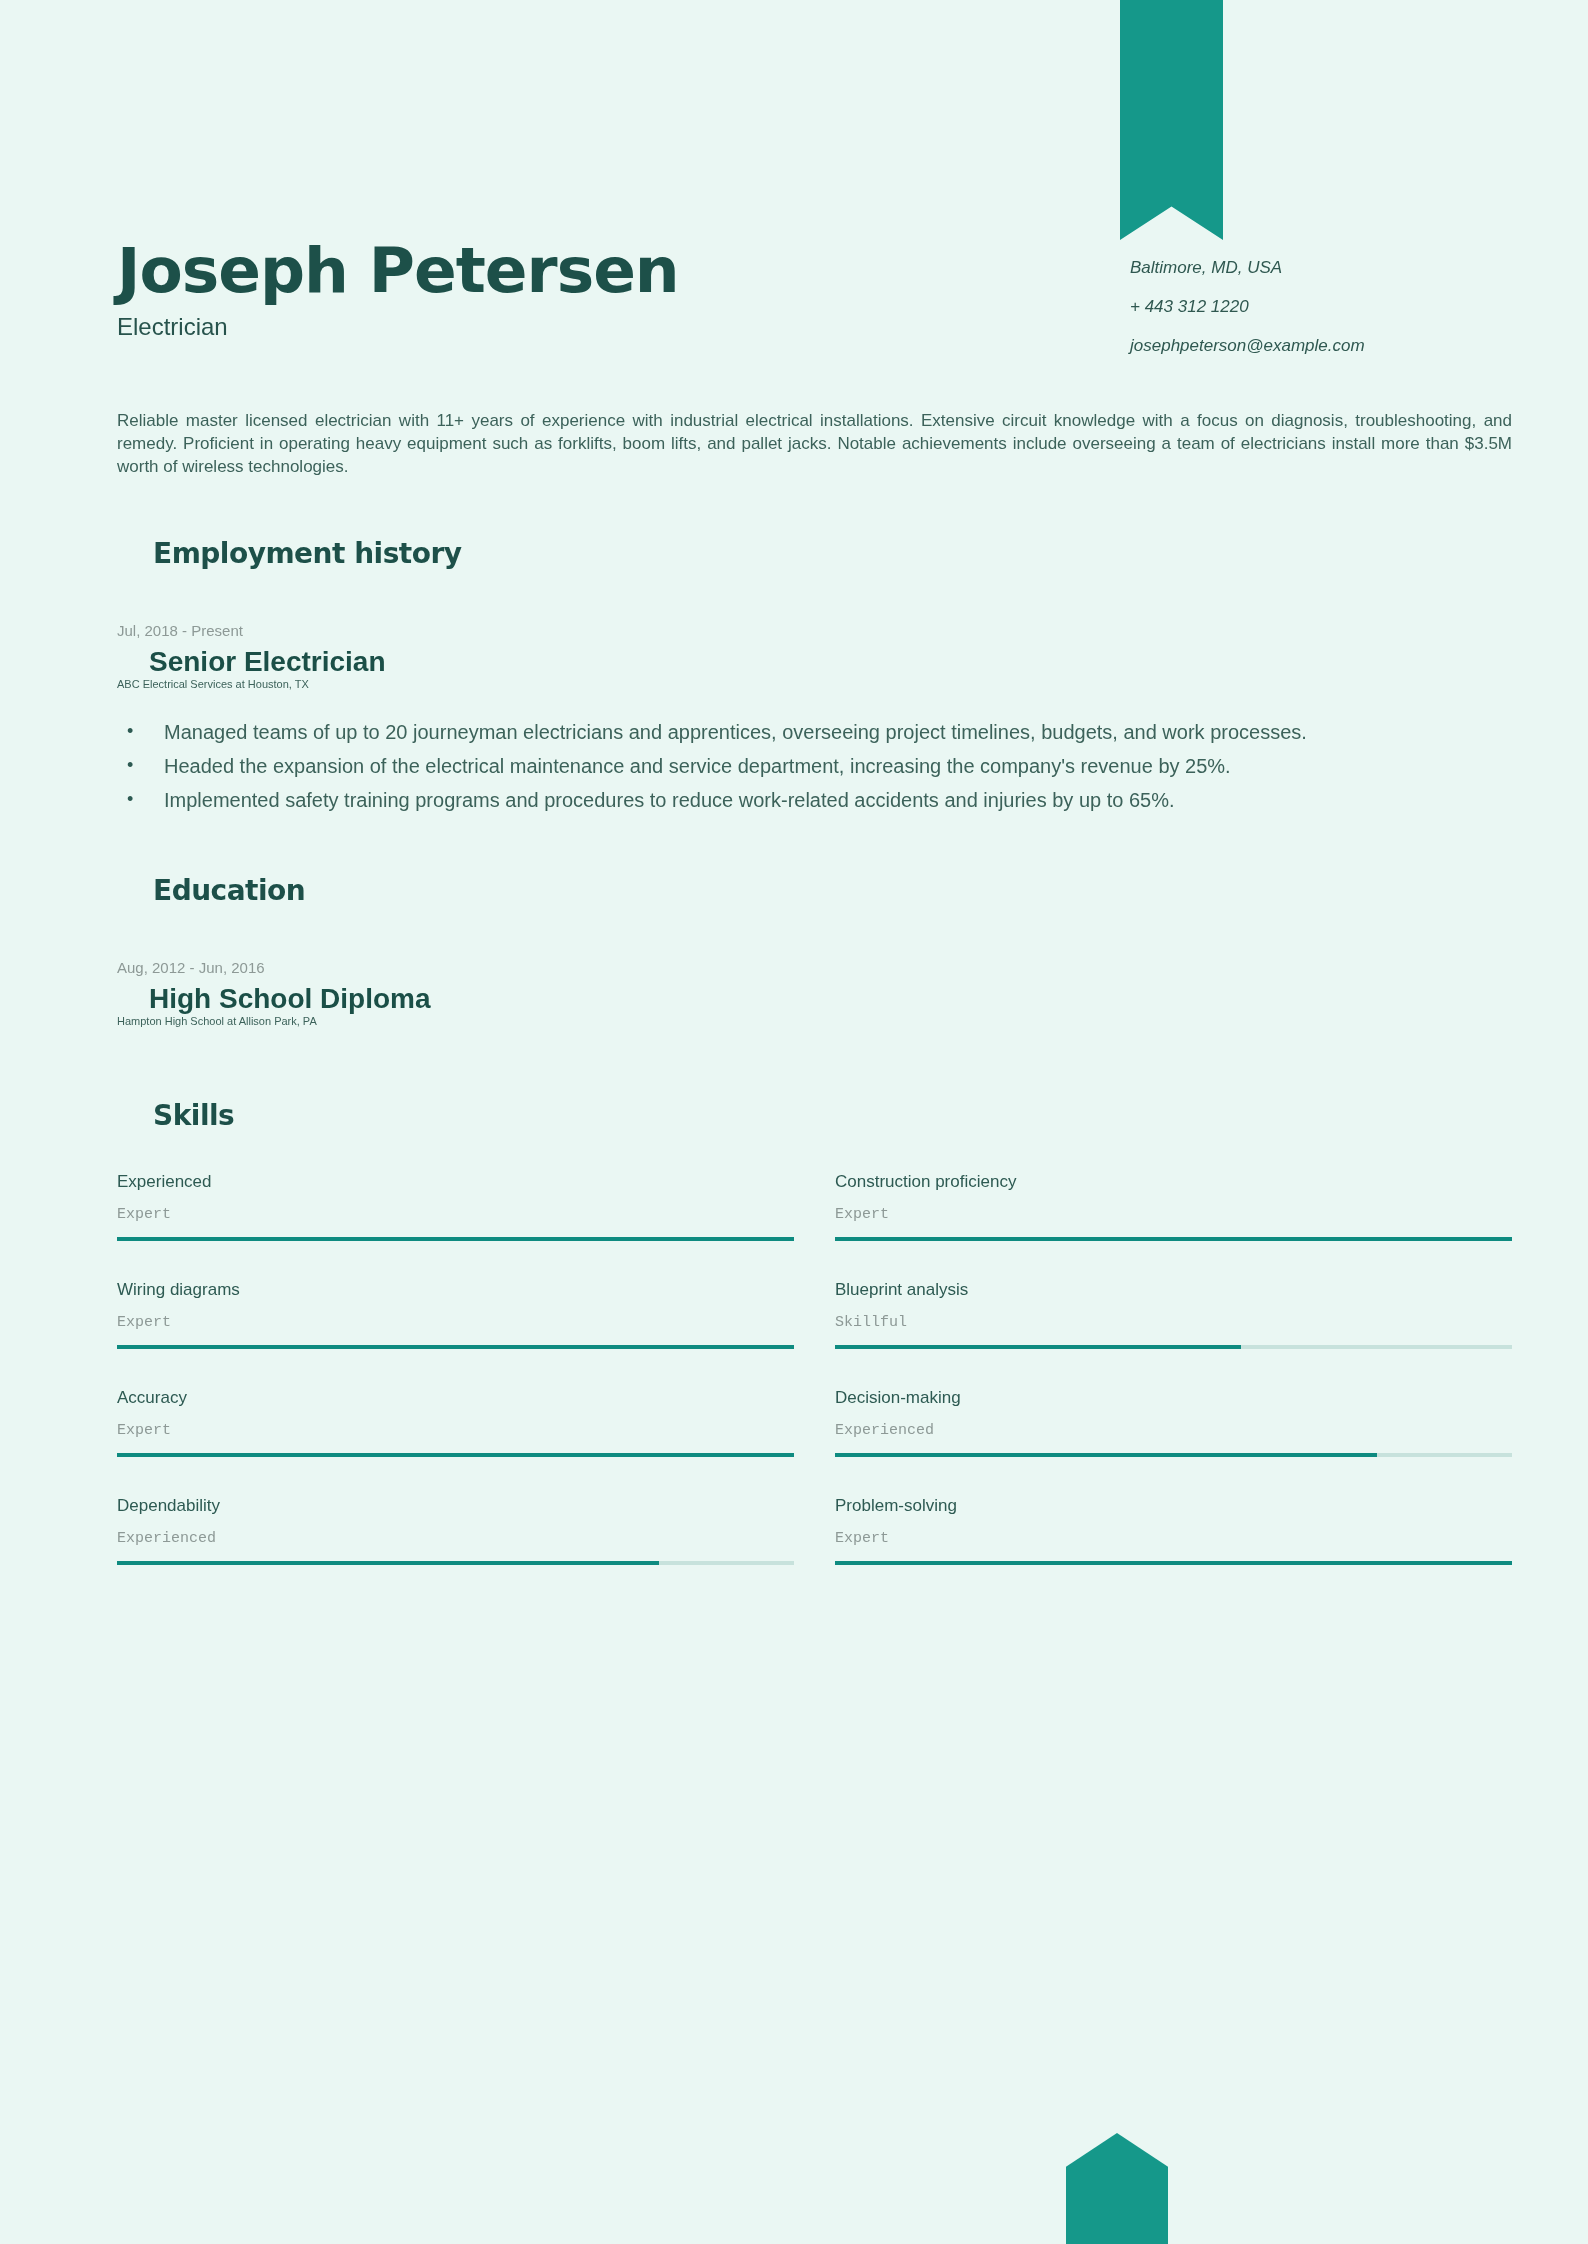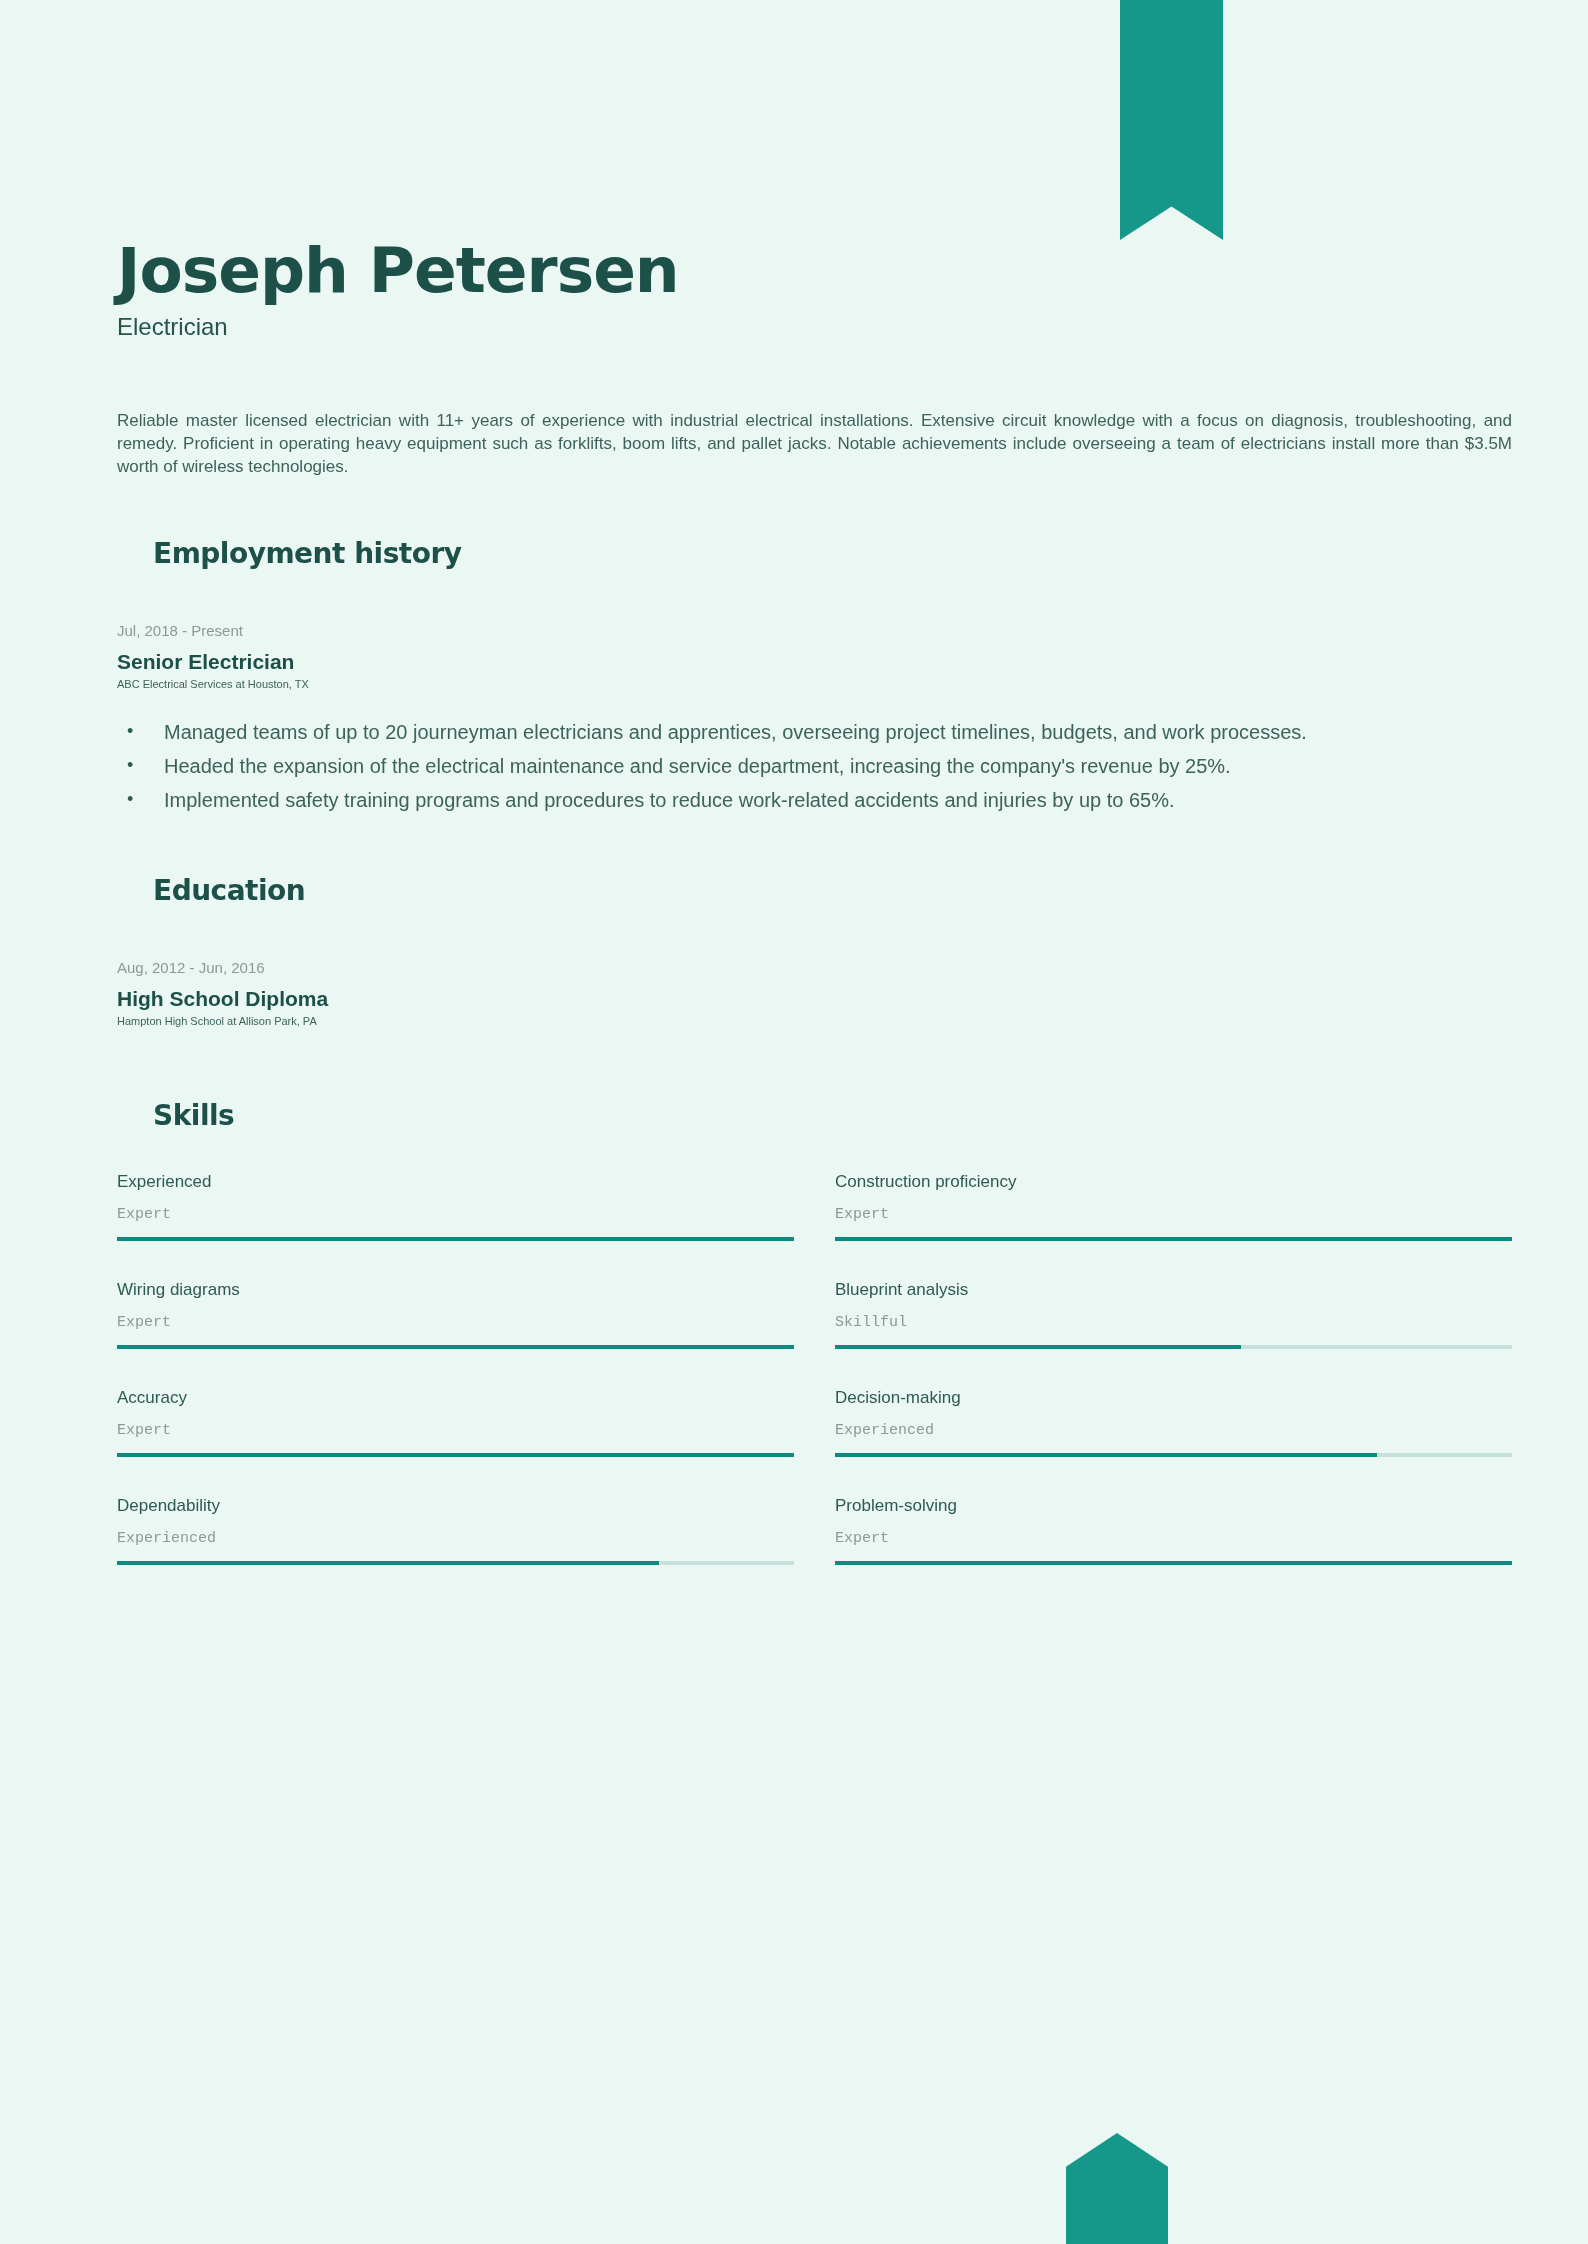--- a/index.html
+++ b/index.html
@@ -60,21 +60,21 @@
     font-family:"DejaVu Sans","Liberation Sans",sans-serif;
     font-weight:bold;font-size:28px;line-height:32px;color:var(--heading);
     letter-spacing:-0.5px;
     margin-left:36px;
   }
   .h2-employment{margin-top:60px;}
   .h2-education{margin-top:64px;}
   .h2-skills{margin-top:68px;}
   .dates{margin-top:52px;font-size:15px;line-height:18px;color:var(--muted);}
   .entry-title{
-    margin-top:9px;font-size:21px;line-height:25px;font-weight:bold;color:#1b4f47;
+    margin-top:9px;font-size:28px;line-height:25px;font-weight:bold;color:#1b4f47;margin-left:32px;
   }
   .entry-org{font-size:11px;line-height:21px;color:var(--body-text);}
   ul.bullets{margin-top:27px;list-style:none;}
   ul.bullets li{
     position:relative;padding-left:47px;font-size:20px;line-height:21px;
     margin-bottom:13px;color:var(--body-text);
   }
   ul.bullets li::before{
     content:"•";position:absolute;left:10px;top:-1px;
     font-size:18px;color:#2d5a52;
@@ -96,20 +96,25 @@
   }
 </style>
 </head>
 <body>
 
 <div class="page">
 
   <div class="ribbon"></div>
   <div class="pentagon"></div>
 
+  <div class="contact">
+    <p>Baltimore, MD, USA</p>
+    <p>+ 443 312 1220</p>
+    <p>josephpeterson@example.com</p>
+  </div>
 
   <div class="content">
 
     <h1 class="name">Joseph Petersen</h1>
     <div class="job-title">Electrician</div>
 
     <p class="summary">Reliable master licensed electrician with 11+ years of experience with industrial electrical installations. Extensive circuit knowledge with a focus on diagnosis, troubleshooting, and remedy. Proficient in operating heavy equipment such as forklifts, boom lifts, and pallet jacks. Notable achievements include overseeing a team of electricians install more than $3.5M worth of wireless technologies.</p>
 
     <h2 class="section-heading h2-employment">Employment history</h2>
     <div>

